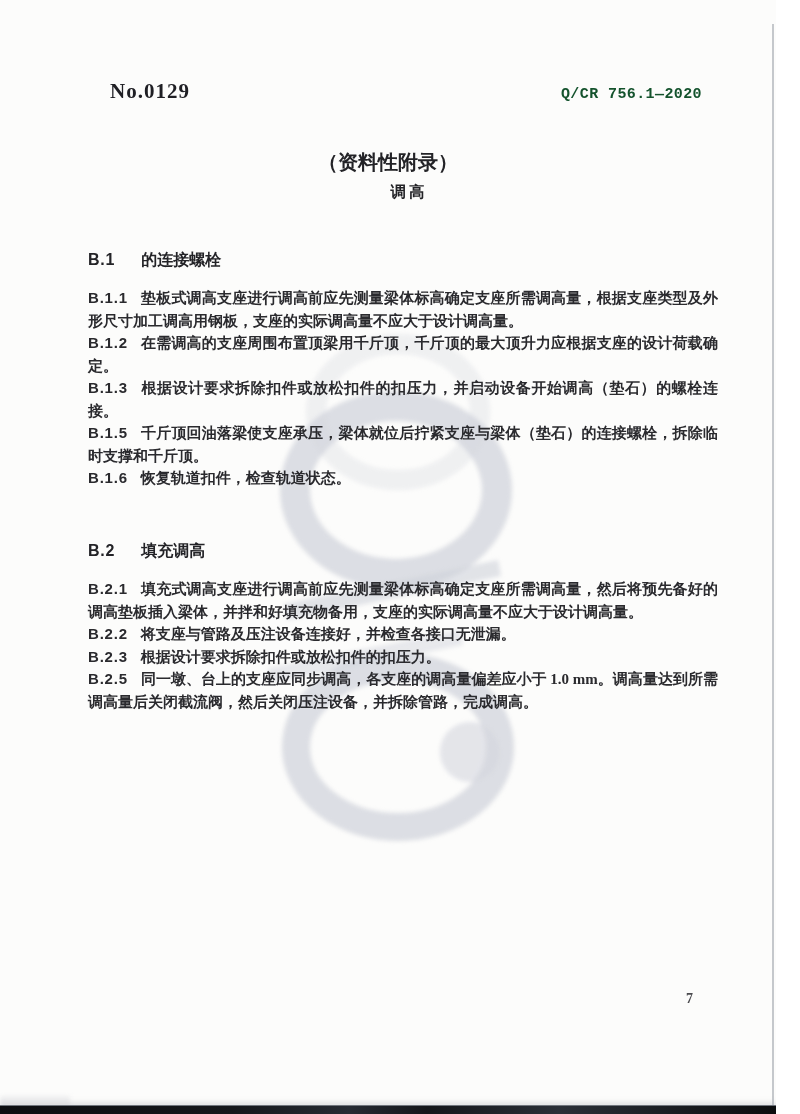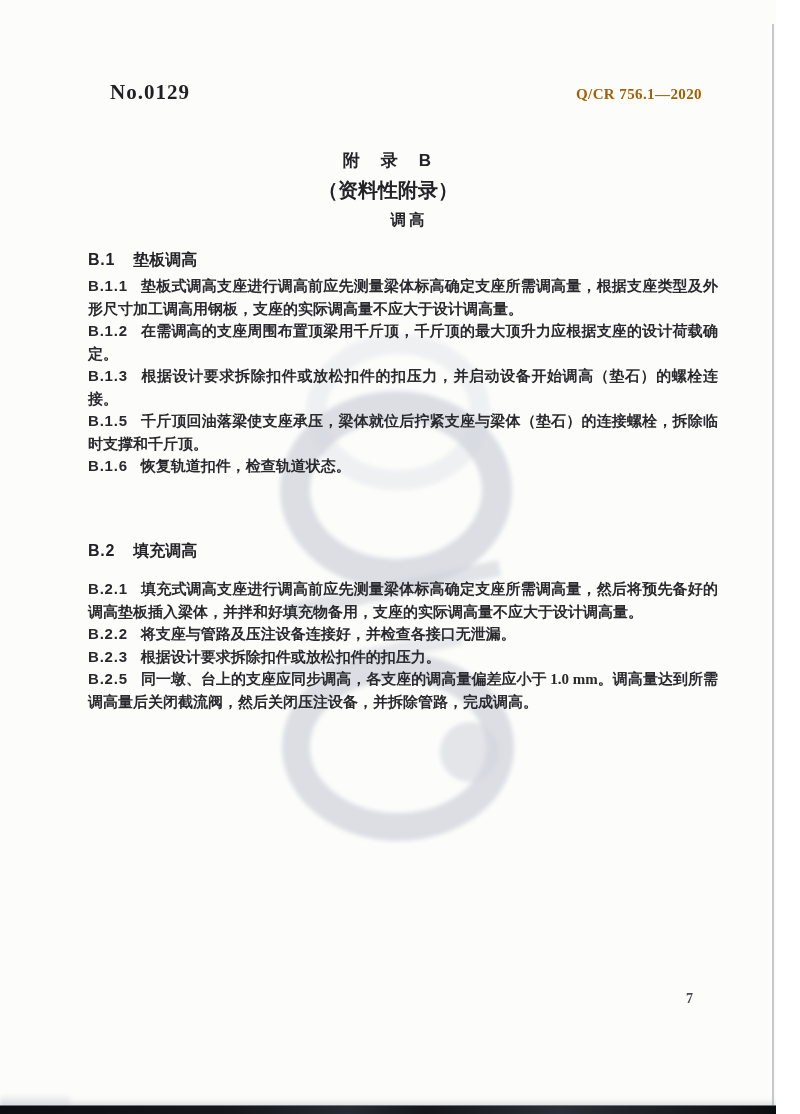--- a/index.html
+++ b/index.html
@@ -11,34 +11,34 @@
   .right-edge{position:absolute;right:2px;top:24px;bottom:7px;width:2px;background:#b7bac0;opacity:.8;z-index:3;}
   .bottom-strip{position:absolute;left:0;right:0;bottom:0;height:8px;z-index:3;border-top:1px solid #70757d;
     background:linear-gradient(to right,#0c0d10 0%,#15171b 30%,#262b33 45%,#14161a 55%,#2a2f37 72%,#0b0c0e 100%);
     box-shadow:0 -3px 5px rgba(175,179,186,.35);}
   .corner-smudge{position:absolute;left:0;bottom:8px;width:70px;height:10px;background:#e3e4e7;opacity:.55;filter:blur(2px);z-index:2;}
 
   
   .content{position:absolute;inset:0;z-index:2;color:#2a2a2e;}
   .header{position:absolute;top:54px;left:110px;right:74px;display:flex;justify-content:space-between;align-items:baseline;}
   .stamp{font-family:"Liberation Serif","DejaVu Serif",serif;font-weight:700;font-size:21px;letter-spacing:1px;color:#1f1f24;}
-  .docnum{font-family:Liberation Serif, serif;font-weight:700;font-size:15px;color:#a16207;letter-spacing:.4px;margin-top:32px;}
+  .docnum{font-family:Liberation Mono, monospace;font-weight:700;font-size:15px;color:#14532d;letter-spacing:.4px;margin-top:32px;}
 
   .title-block{position:absolute;top:149px;left:0;right:0;text-align:center;font-family:"Liberation Sans","DejaVu Sans",sans-serif;color:#232327;}
   .t1{font-size:17px;font-weight:700;letter-spacing:2px;margin-bottom:5px;}
   .t2{font-size:20px;font-weight:700;margin-bottom:6px;}
   .t3{font-size:15.5px;font-weight:700;letter-spacing:3px;margin-left:42px;}
 
   .sec-heading{position:absolute;left:88px;font-family:"Liberation Sans","DejaVu Sans",sans-serif;font-weight:700;font-size:16px;color:#232327;}
-  .sec-heading .hlabel{letter-spacing:.8px;margin-right:18px;}
+  .sec-heading .hlabel{letter-spacing:.8px;margin-right:26px;}
   .sec-b1{top:250px;}
   .sec-b2{top:541px;}
 
   .clauses{position:absolute;left:88px;width:630px;}
-  .cl-b1{top:275px;}
+  .cl-b1{top:287px;}
   .cl-b2{top:578px;}
   .clause{margin:0;font-size:15px;line-height:22.5px;font-weight:600;text-align:justify;color:#2a2a2e;}
   .clabel{font-family:"Liberation Sans","DejaVu Sans",sans-serif;font-weight:700;letter-spacing:.8px;margin-right:13px;white-space:nowrap;}
 
   .page-number{position:absolute;top:991px;left:686px;font-size:14px;color:#4a4a4e;font-weight:600;}
 </style>
 </head>
 <body>
 
 <div class="page">
@@ -53,27 +53,26 @@
   </svg>
 
   <div class="content">
 
     <div class="header">
       <span class="stamp">No.0129</span>
       <span class="docnum">Q/CR 756.1—2020</span>
     </div>
 
     <div class="title-block">
-      <div class="t1">附　录　B</div>
       <div class="t2">（资料性附录）</div>
       <div class="t3">调高</div>
     </div>
 
     <div class="sec-heading sec-b1">
-      <span class="hlabel">B.1</span><span>垫板调高</span>
+      <span class="hlabel">B.1</span><span>的连接螺栓</span>
     </div>
 
     <div class="clauses cl-b1">
       <p class="clause">
         <span class="clabel">B.1.1</span><span>垫板式调高支座进行调高前应先测量梁体标高确定支座所需调高量，根据支座类型及外形尺寸加工调高用钢板，支座的实际调高量不应大于设计调高量。</span>
       </p>
       <p class="clause">
         <span class="clabel">B.1.2</span><span>在需调高的支座周围布置顶梁用千斤顶，千斤顶的最大顶升力应根据支座的设计荷载确定。</span>
       </p>
       <p class="clause">

